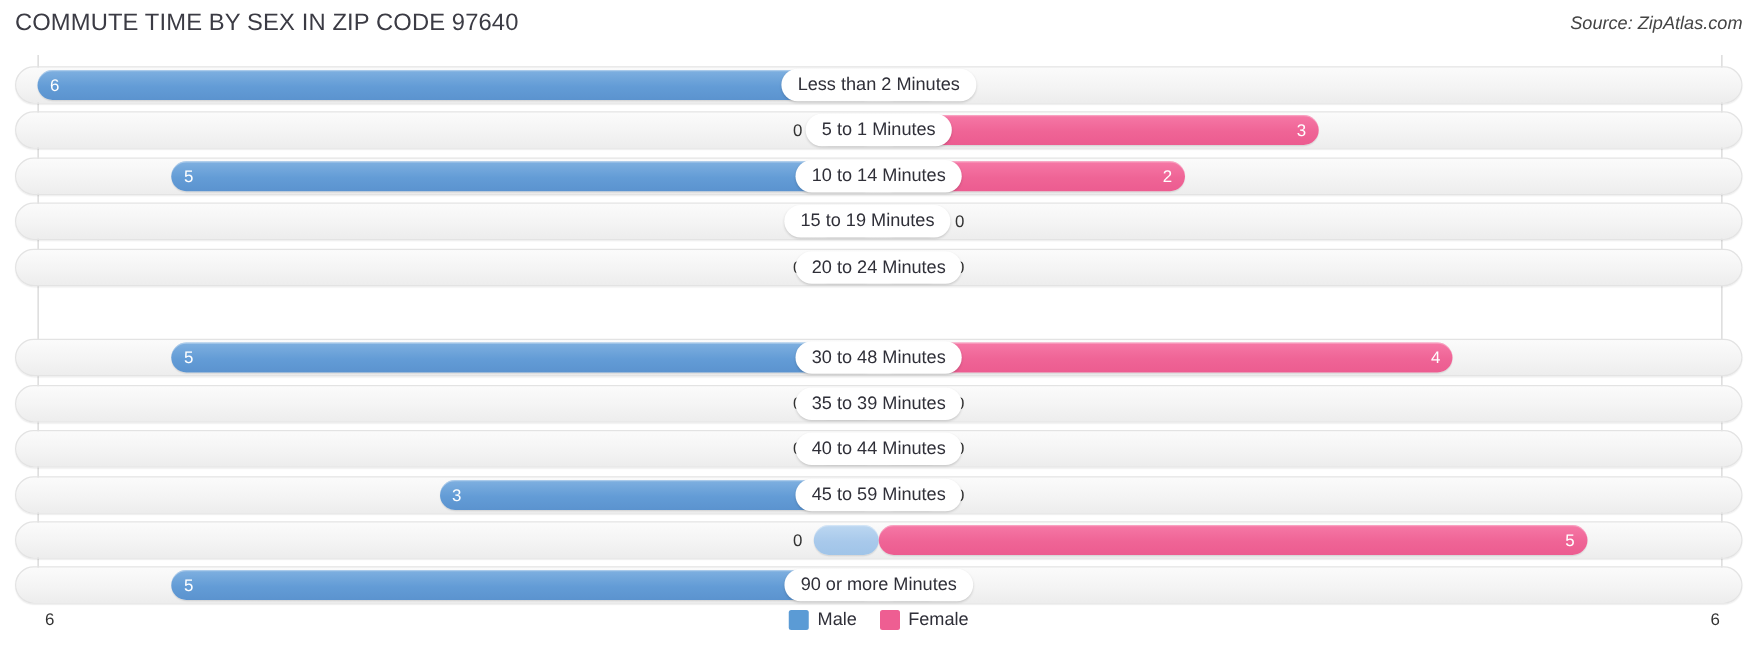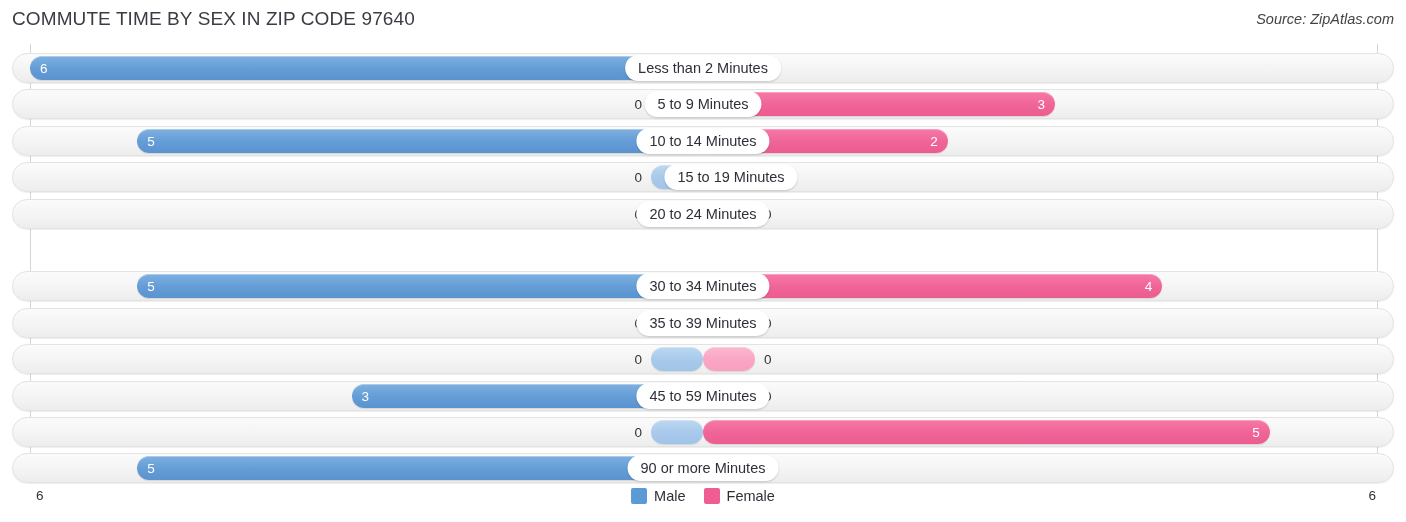--- a/index.html
+++ b/index.html
@@ -197,72 +197,73 @@
       <span class="out-value" style="left: 752px;">0</span>
       <div class="center-label" style="left: 691px;">Less than 2 Minutes</div>
     </div>
     <div class="row" style="top: 45.4px;">
       <div class="track"></div>
       <div class="bar male zero" style="width: 52px; left: 639px;"></div>
       <span class="out-value" style="right: 752px;">0</span>
       <div class="bar female" style="width: 352px; left: 691px;">
         <span class="bar-value inside-right">3</span>
       </div>
-      <div class="center-label" style="left: 691px;">5 to 9 Minutes</div>
+      <div class="center-label" style="left: 691px;">5 to 1 Minutes</div>
     </div>
     <div class="row" style="top: 81.8px;">
       <div class="track"></div>
       <div class="bar male" style="width: 565.833px; left: 125.167px;">
         <span class="bar-value inside-left">5</span>
       </div>
       <div class="bar female" style="width: 244.667px; left: 691px;">
         <span class="bar-value inside-right">2</span>
       </div>
       <div class="center-label" style="left: 691px;">10 to 14 Minutes</div>
     </div>
     <div class="row" style="top: 118.2px;">
       <div class="track"></div>
       <div class="bar male zero" style="width: 52px; left: 639px;"></div>
       <span class="out-value" style="right: 752px;">0</span>
       <div class="bar female zero" style="width: 52px; left: 691px;"></div>
       <span class="out-value" style="left: 752px;">0</span>
-      <div class="center-label" style="left: 719px;">15 to 19 Minutes</div>
+      <div class="center-label" style="left: 682px;">15 to 19 Minutes</div>
     </div>
     <div class="row" style="top: 154.6px;">
       <div class="track"></div>
       <div class="bar male zero" style="width: 52px; left: 639px;"></div>
       <span class="out-value" style="right: 752px;">0</span>
       <div class="bar female zero" style="width: 52px; left: 691px;"></div>
       <span class="out-value" style="left: 752px;">0</span>
       <div class="center-label" style="left: 691px;">20 to 24 Minutes</div>
     </div>
     <div class="row" style="top: 227.4px;">
       <div class="track"></div>
       <div class="bar male" style="width: 565.833px; left: 125.167px;">
         <span class="bar-value inside-left">5</span>
       </div>
       <div class="bar female" style="width: 459.333px; left: 691px;">
         <span class="bar-value inside-right">4</span>
       </div>
-      <div class="center-label" style="left: 691px;">30 to 34 Minutes</div>
+      <div class="center-label" style="left: 691px;">30 to 48 Minutes</div>
     </div>
     <div class="row" style="top: 263.8px;">
       <div class="track"></div>
       <div class="bar male zero" style="width: 52px; left: 639px;"></div>
       <span class="out-value" style="right: 752px;">0</span>
       <div class="bar female zero" style="width: 52px; left: 691px;"></div>
       <span class="out-value" style="left: 752px;">0</span>
       <div class="center-label" style="left: 691px;">35 to 39 Minutes</div>
     </div>
     <div class="row" style="top: 300.2px;">
       <div class="track"></div>
       <div class="bar male zero" style="width: 52px; left: 639px;"></div>
       <span class="out-value" style="right: 752px;">0</span>
       <div class="bar female zero" style="width: 52px; left: 691px;"></div>
       <span class="out-value" style="left: 752px;">0</span>
+      <div class="center-label" style="left: 691px;">40 to 44 Minutes</div>
     </div>
     <div class="row" style="top: 336.6px;">
       <div class="track"></div>
       <div class="bar male" style="width: 351.5px; left: 339.5px;">
         <span class="bar-value inside-left">3</span>
       </div>
       <div class="bar female zero" style="width: 52px; left: 691px;"></div>
       <span class="out-value" style="left: 752px;">0</span>
       <div class="center-label" style="left: 691px;">45 to 59 Minutes</div>
     </div>

